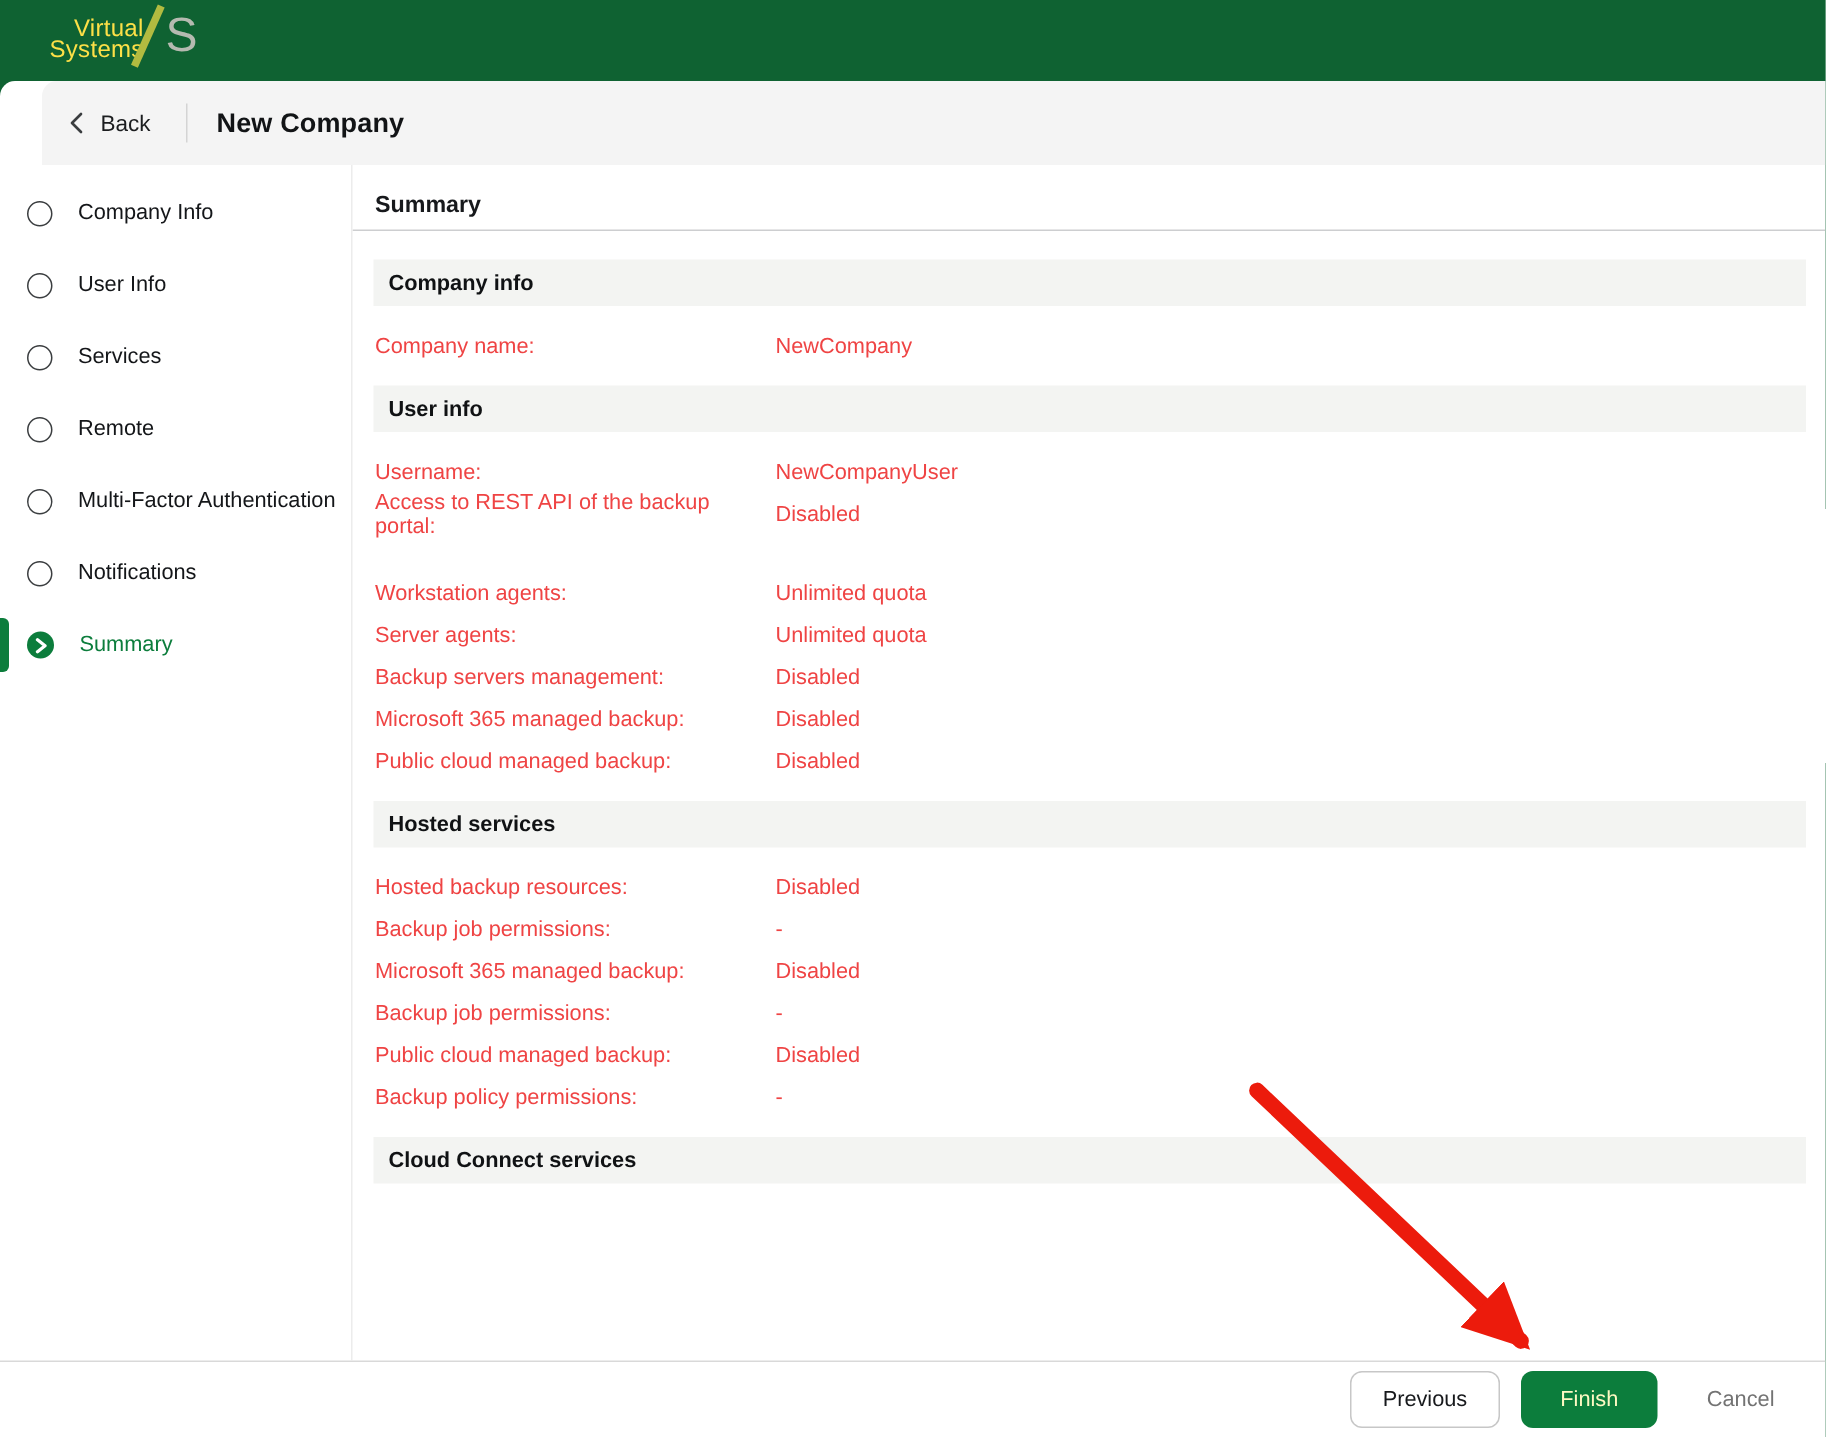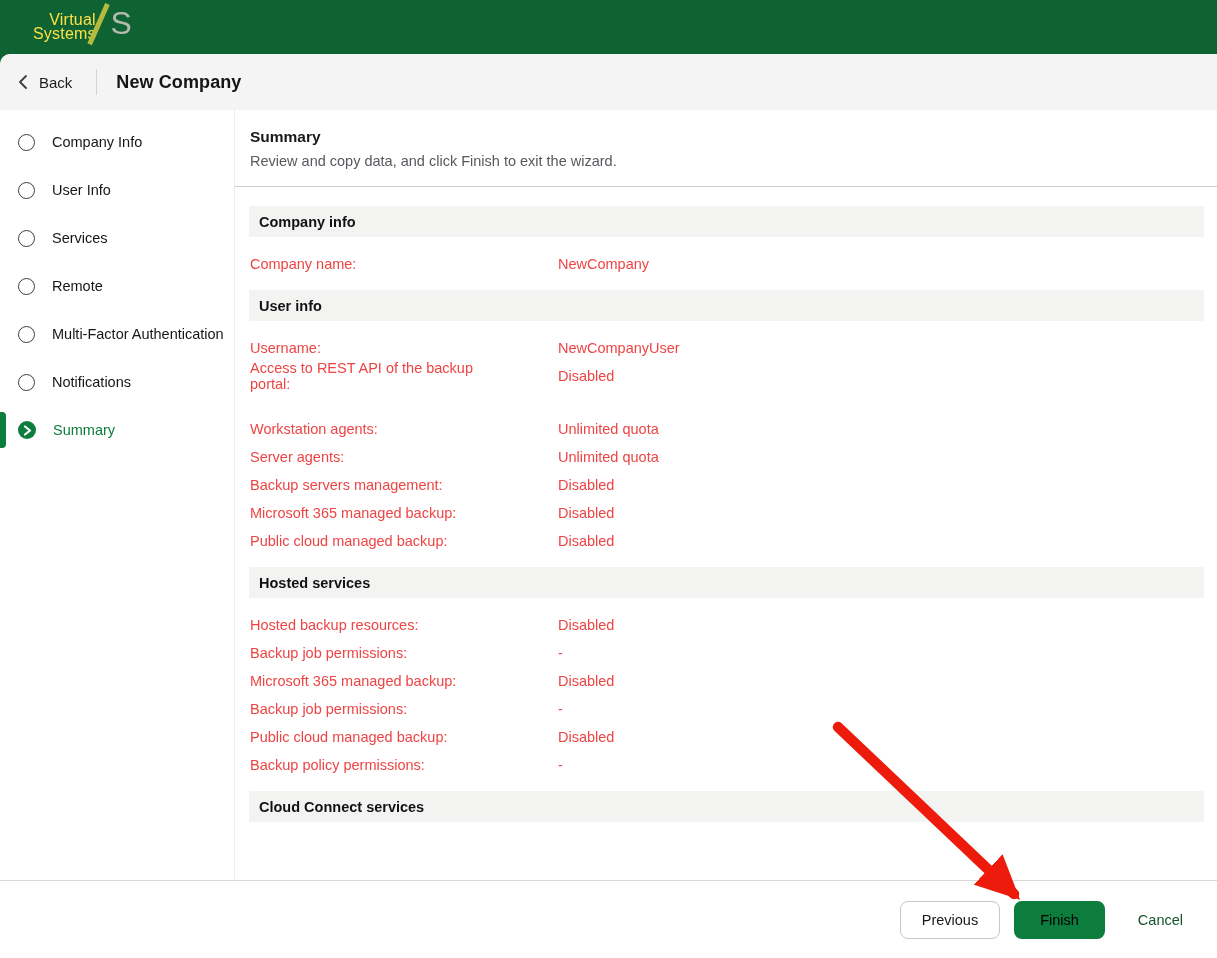--- a/index.html
+++ b/index.html
@@ -13,21 +13,21 @@
   
   .topbar { height:54px; background:var(--header-green,#0f6232); display:flex; align-items:center; padding-left:33px; }
   .logo { display:flex; align-items:center; }
   .logo-text { display:flex; flex-direction:column; align-items:flex-end; color:#fde047; font-size:16px; line-height:14px; letter-spacing:.2px;text-align:center; }
   .logo-mark { position:relative; width:34px; height:44px; margin-left:2px; }
   .logo-mark .slash { position:absolute; left:7px; top:-1px; width:5px; height:44px; background:#b2bb40; transform:rotate(24deg); transform-origin:top center; }
   .logo-mark .s { position:absolute; right:0; top:2px; font-size:32px; line-height:32px; color:#b5bab0; font-weight:400; }
   
   .page { height:904px; background:#fff; border-radius:10px 0 0 0; overflow:hidden; display:flex; flex-direction:column; }
   
-  .toolbar { height:56px; background:#f4f4f4; display:flex; align-items:center; padding-left:18px; flex:0 0 auto; border-radius:10px 0 0 0; }
+  .toolbar { height:56px; background:#f4f4f4; display:flex; align-items:center; padding-left:18px; flex:0 0 auto; border-radius:10px 0 0 0;margin-left:28px; }
   .back-btn { display:flex; align-items:center; gap:11px; cursor:pointer; color:#1b1d1f; font-size:15px; }
   .toolbar-divider { width:1px; height:26px; background:#d4d4d4; margin:0 19px 0 24px; }
   .page-title { font-size:18px; font-weight:700; color:#121416; letter-spacing:.1px; }
   
   .body { flex:1 1 auto; display:flex; min-height:0; }
   .sidebar { width:235px; flex:0 0 auto; border-right:1px solid #ececec; padding-top:8px; }
   .step { position:relative; height:48px; display:flex; align-items:center; padding-left:18px; cursor:pointer; }
   .step .indicator { display:none; position:absolute; left:0; top:6px; width:6px; height:36px; background:var(--accent,#0c7d3c); border-radius:0 4px 4px 0; }
   .step.active .indicator { display:block; }
   .step-circle { width:17px; height:17px; border-radius:50%; border:1.5px solid #3b3e40; flex:0 0 auto; display:flex; align-items:center; justify-content:center; }
@@ -39,27 +39,27 @@
   .content-header { padding:18px 0 0 15px; }
   .content-title { font-size:15.5px; font-weight:600; color:#17191c; margin-bottom:7px; }
   .content-subtitle { font-size:14.5px; color:#56595d; padding-bottom:17px; }
   .header-divider { border-top:1px solid #cdced0; }
   .sections { padding:19px 13px 0 14px; }
   .section-bar { height:31px; background:#f3f4f2; display:flex; align-items:center; padding-left:10px; }
   .section-title { font-size:14.5px; font-weight:700; color:#101214; }
   .rows { padding:13px 0 12px 1px; }
   .row { height:28px; display:flex; align-items:center; font-size:14.5px; color:#ef4444; }
   .row-label { width:267px; flex:0 0 auto; }
-  .row-value { flex:1 1 auto;margin-left:41px; }
-  
-  .footer { height:78px; flex:0 0 auto; border-top:1px solid #d9d9d9; background:#fff; display:flex; align-items:center; justify-content:flex-end; padding-right:32px; }
+  .row-value { flex:1 1 auto; }
+  
+  .footer { height:51px; flex:0 0 auto; border-top:1px solid #d9d9d9; background:#fff; display:flex; align-items:center; justify-content:flex-end; padding-right:32px; }
   .btn { height:38px; border-radius:8px; font-family:inherit; font-size:14.5px; cursor:pointer; display:inline-flex; align-items:center; justify-content:center; }
   .btn-secondary { background:#fff; border:1px solid #c7c7c7; color:#17191c; padding:0 21px; margin-right:14px; }
-  .btn-primary { background:var(--accent,#0c7d3c); border:none; color:#000000; padding:0 26px; margin-right:31px; }
-  .btn-link { background:transparent; border:none; color:#14532d; padding:0 2px; }
+  .btn-primary { background:var(--accent,#0c7d3c); border:none; color:#fef9c3; padding:0 26px; margin-right:31px; }
+  .btn-link { background:transparent; border:none; color:#737373; padding:0 2px; }
   
   .arrow-overlay { position:absolute; left:0; top:0; width:1217px; height:958px; pointer-events:none; z-index:50; }
 </style>
 </head>
 <body>
 
 <div class="topbar">
   <div class="logo">
     <div class="logo-text">
       <span>Virtual</span>
@@ -118,21 +118,20 @@
               <path d="M2 1.5 L7 5.5 L2 9.5" fill="none" stroke="#fff" stroke-width="2.2" stroke-linecap="round" stroke-linejoin="round"></path>
             </svg>
           </span>
           <span class="step-label">Summary</span>
         </div>
       </aside>
 
     <main class="content">
       <div class="content-header">
         <div class="content-title">Summary</div>
-        <div class="content-subtitle">Review and copy data, and click Finish to exit the wizard.</div>
       </div>
       <div class="header-divider"></div>
       <div class="sections">
           <div>
             <div class="section-bar">
               <span class="section-title">Company info</span>
             </div>
             <div class="rows">
               <div class="row">
                 <span class="row-label">Company name:</span>

